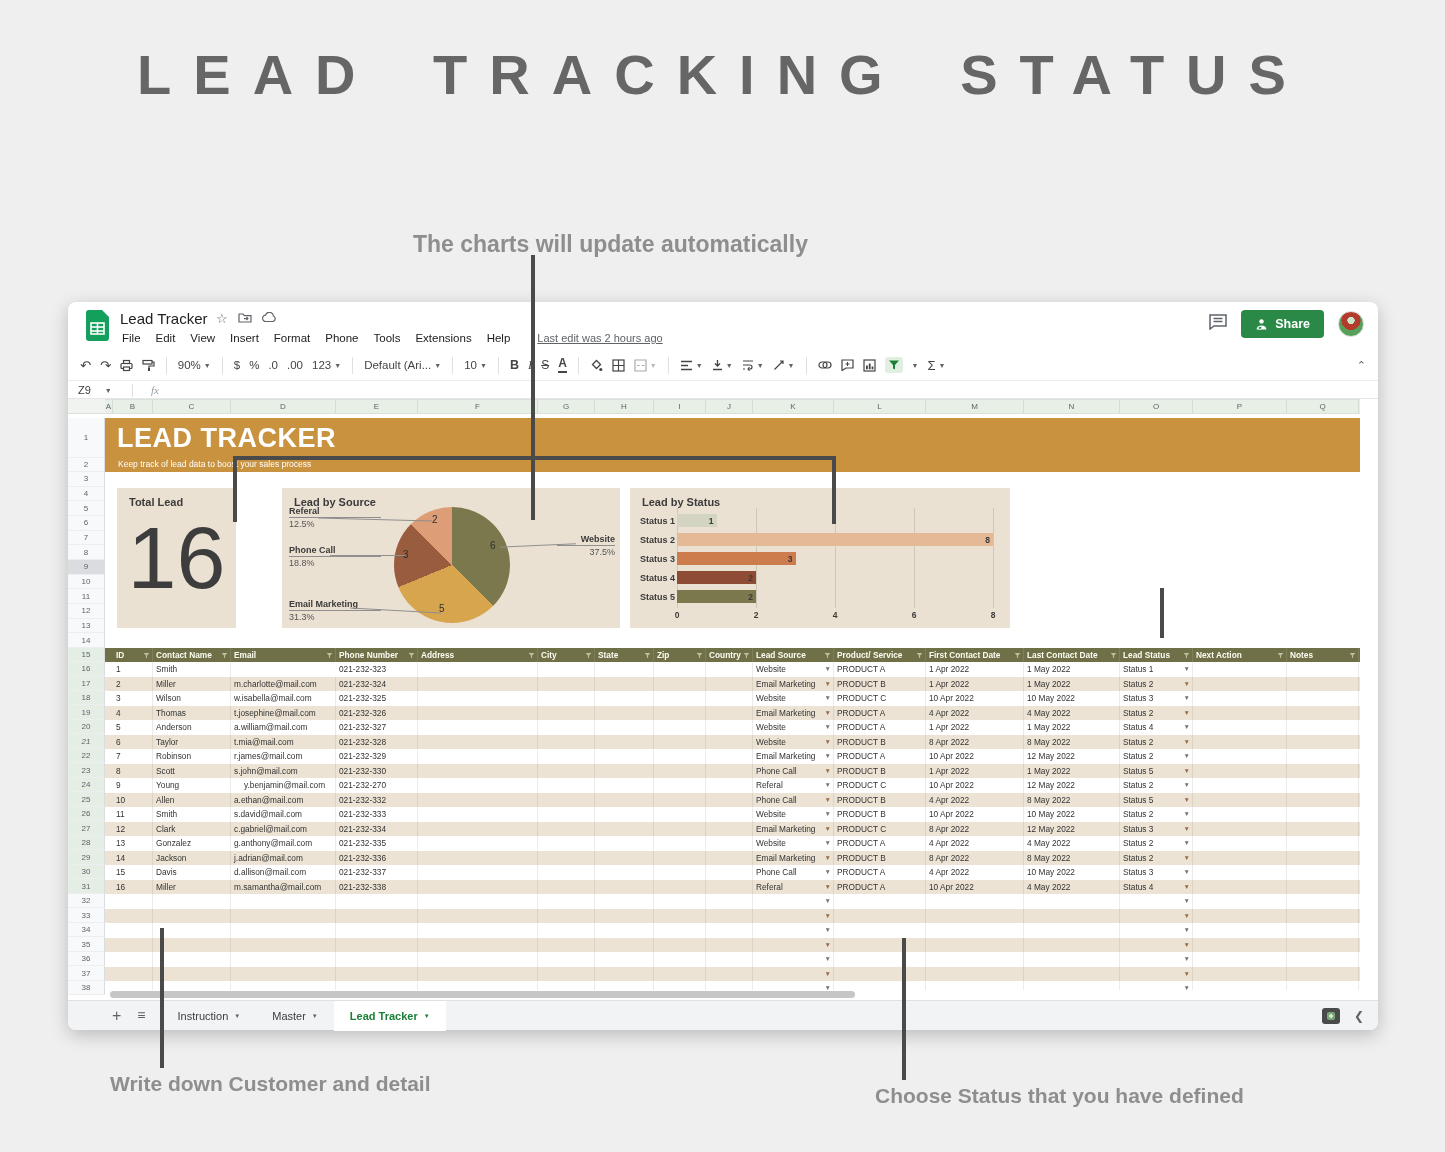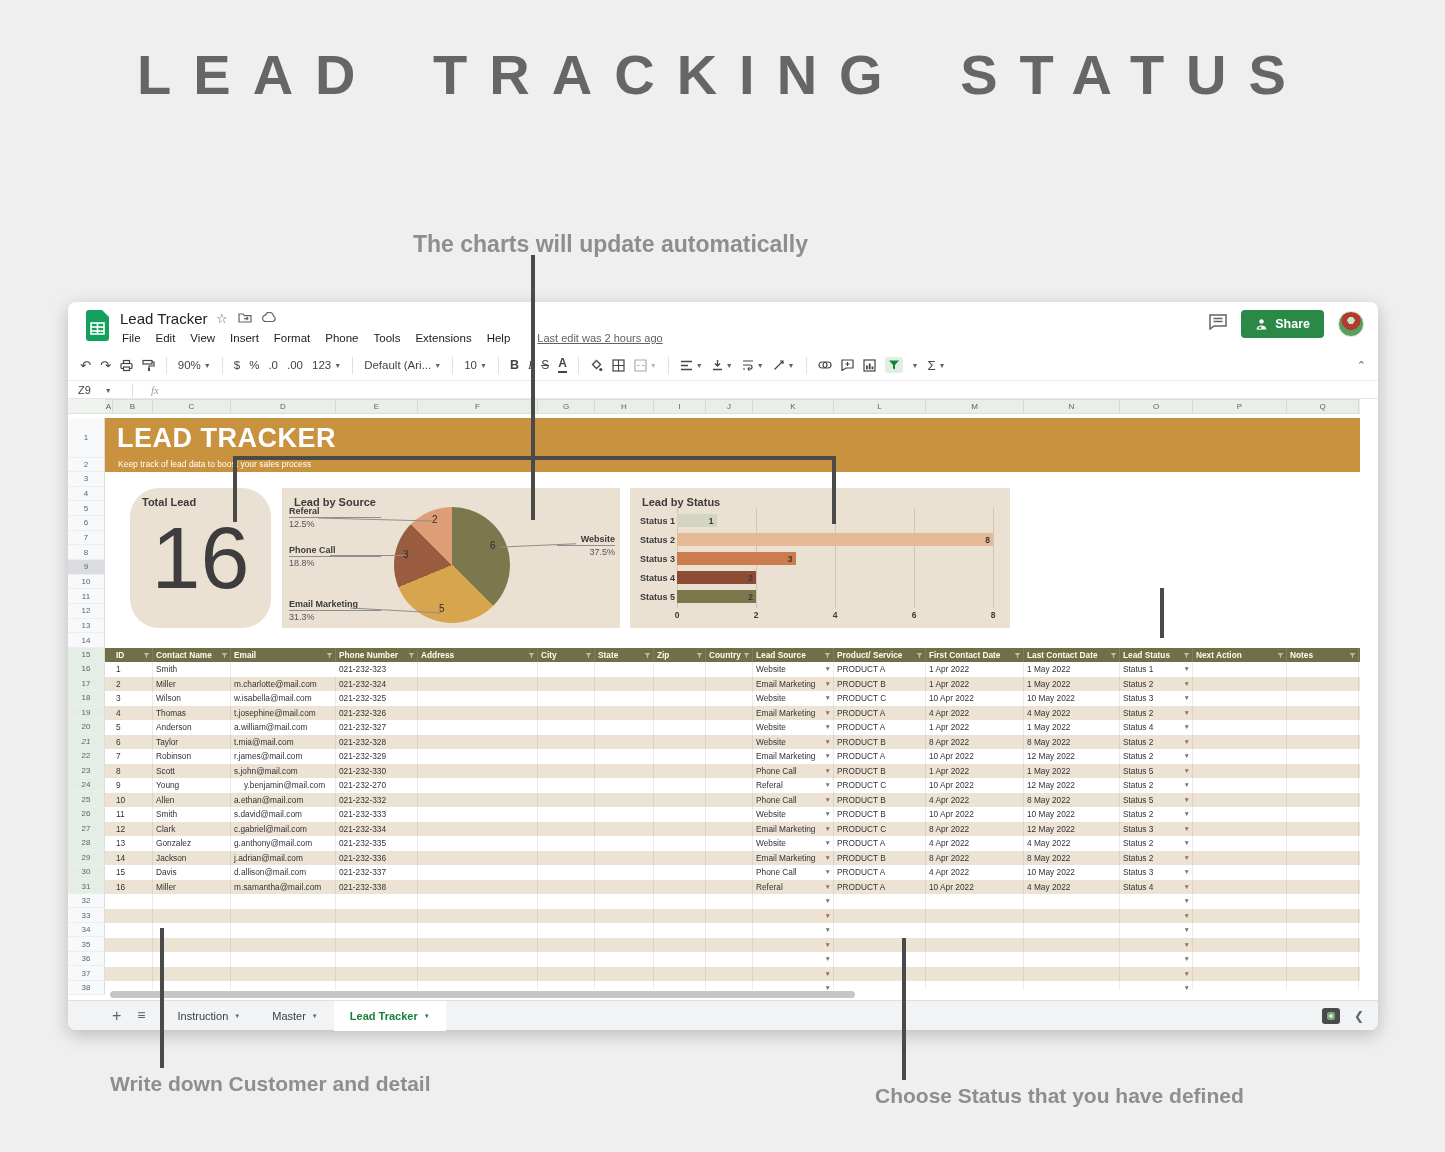--- a/index.html
+++ b/index.html
@@ -72,21 +72,21 @@
 
   .grid { position:absolute; left:37px; top:112px; width:1255px; }
   .gap4 { height:4px; }
   .banner { height:40px; background:#c9923e; color:#fff; display:flex; align-items:center;
     padding-left:12px; font-size:27px; font-weight:700; letter-spacing:.5px; }
   .banner-sub { height:14px; background:#c9923e; color:#fff; font-size:8.5px; padding-left:13px; line-height:12px; }
   .charts-zone { position:relative; height:176px; background:#fff; }
   .panel { position:absolute; top:16px; height:140px; background:#eae1d2; }
   .panel-title { position:absolute; left:12px; top:8px; font-size:11px; font-weight:700; color:#3b3b3b; }
 
-  .p-total { left:25px; width:141px;border-radius:29px; }
+  .p-total { left:12px; width:119px; }
   .total-num { position:absolute; left:0; right:0; top:26px; text-align:center; font-size:88px; line-height:1; color:#3d3d3d; }
 
   .p-pie { left:177px; width:338px; }
   .pie { position:absolute; left:112px; top:19px; width:116px; height:116px; border-radius:50%; }
   .pie-lab { position:absolute; font-size:9px; font-weight:700; color:#3b3b3b; }
   .pie-lab .nm { display:block; border-bottom:1px solid #8f8f8f; padding-bottom:1px; }
   .pie-lab .pc { display:block; font-weight:400; color:#555; padding-top:1px; }
   .pie-num { position:absolute; font-size:10px; color:#2f2f2f; }
   .leader { position:absolute; height:1px; background:#8f8f8f; }
 

